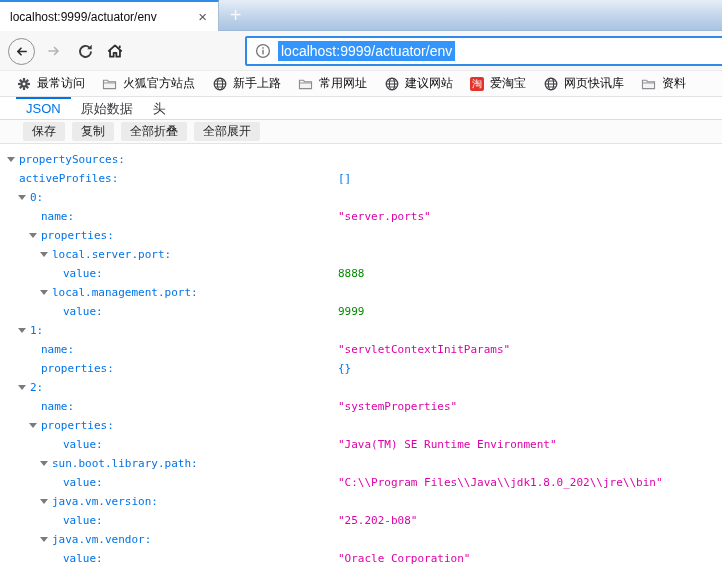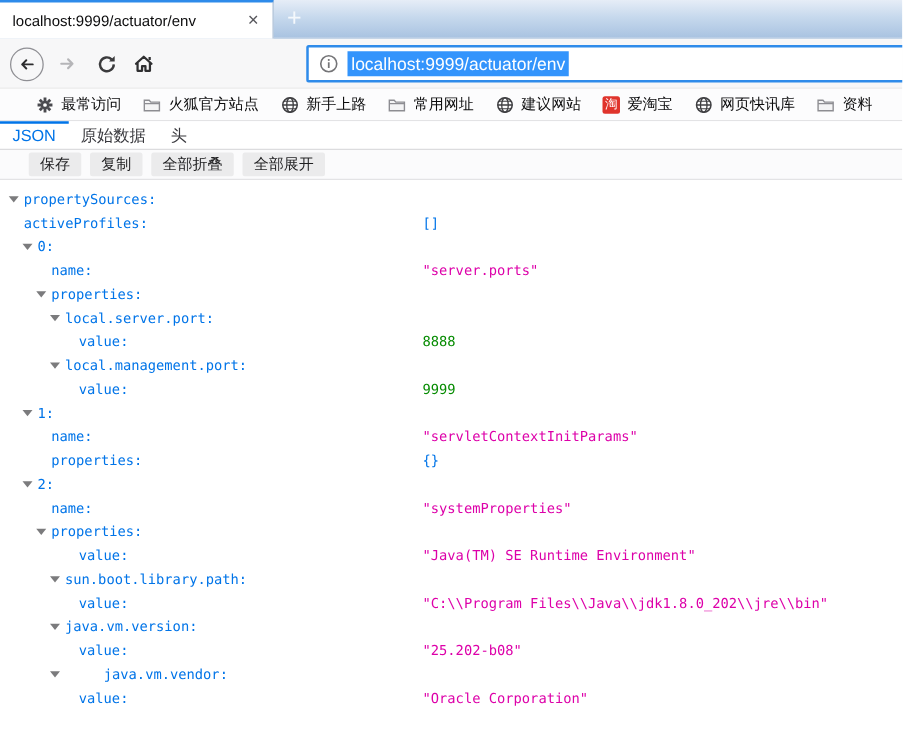--- a/index.html
+++ b/index.html
@@ -30,29 +30,29 @@
   .home-btn { left:104px; width:22px; }
 
   .address-bar { position:absolute; left:245px; top:5px; height:30px; width:480px;
                  background:#fff; border:2px solid var(--tab-accent); border-radius:2px;
                  display:flex; align-items:center; padding-left:8px; }
   .info-ic { margin-right:7px; display:flex; }
   .url-sel { background:var(--selection-bg); color:#fff; font-size:14px; padding:2px 3px; white-space:nowrap; }
 
   
   .bookmarks { height:26px; background:#fcfcfd; border-bottom:1px solid #e3e3e5;
-               display:flex; align-items:center; padding-left:28px; gap:17px;text-align:right; }
+               display:flex; align-items:center; padding-left:16px; gap:17px;text-align:right; }
   .bm { display:flex; align-items:center; gap:6px; }
   .bm-label { font-size:12px; color:#0c0c0d; white-space:nowrap; }
   .bm-ic { width:15px; height:15px; display:flex; align-items:center; justify-content:center; }
   .bm-ic.tb { background:var(--taobao-red); color:#fff; font-size:10px; line-height:10px;
               border-radius:2px; width:14px; height:14px; }
 
   
-  .jtabs { height:23px; background:#fff; border-bottom:1px solid #dcdcde; display:flex; padding-left:0;text-align:center; }
+  .jtabs { height:23px; background:#fff; border-bottom:1px solid #dcdcde; display:flex; padding-left:16px;text-align:center; }
   .jtab { padding:0 10px; font-size:13px; color:#38383d; line-height:20px; border-top:2px solid transparent; }
   .jtab.active { color:var(--devtools-accent); border-top-color:var(--devtools-accent); }
 
   
   .jbar { height:24px; background:#fbfbfc; border-bottom:1px solid #e3e3e5;
           display:flex; align-items:center; gap:7px; padding-left:23px; }
   .jbtn { background:#ebebec; border:none; border-radius:2px; font-family:"Liberation Sans",sans-serif;
           font-size:12px; color:#1f1f21; padding:3px 9px; line-height:13px; }
 
   
@@ -237,17 +237,17 @@
       <div class="trow"><span class="tkey" style="left: 41px;">name:</span><span class="tval v-string">"servletContextInitParams"</span></div>
       <div class="trow"><span class="tkey" style="left: 41px;">properties:</span><span class="tval v-object">{}</span></div>
       <div class="trow"><span class="twisty" style="left: 18px;"></span><span class="tkey" style="left: 30px;">2:</span></div>
       <div class="trow"><span class="tkey" style="left: 41px;">name:</span><span class="tval v-string">"systemProperties"</span></div>
       <div class="trow"><span class="twisty" style="left: 29px;"></span><span class="tkey" style="left: 41px;">properties:</span></div>
       <div class="trow"><span class="tkey" style="left: 63px;">value:</span><span class="tval v-string">"Java(TM) SE Runtime Environment"</span></div>
       <div class="trow"><span class="twisty" style="left: 40px;"></span><span class="tkey" style="left: 52px;">sun.boot.library.path:</span></div>
       <div class="trow"><span class="tkey" style="left: 63px;">value:</span><span class="tval v-string">"C:\\Program Files\\Java\\jdk1.8.0_202\\jre\\bin"</span></div>
       <div class="trow"><span class="twisty" style="left: 40px;"></span><span class="tkey" style="left: 52px;">java.vm.version:</span></div>
       <div class="trow"><span class="tkey" style="left: 63px;">value:</span><span class="tval v-string">"25.202-b08"</span></div>
-      <div class="trow"><span class="twisty" style="left: 40px;"></span><span class="tkey" style="left: 52px; margin-left: 31px;">java.vm.vendor:</span></div>
+      <div class="trow"><span class="twisty" style="left: 40px;"></span><span class="tkey" style="left: 52px;">java.vm.vendor:</span></div>
       <div class="trow"><span class="tkey" style="left: 63px;">value:</span><span class="tval v-string">"Oracle Corporation"</span></div>
     </div>
 
 </div>
 
 </body></html>

